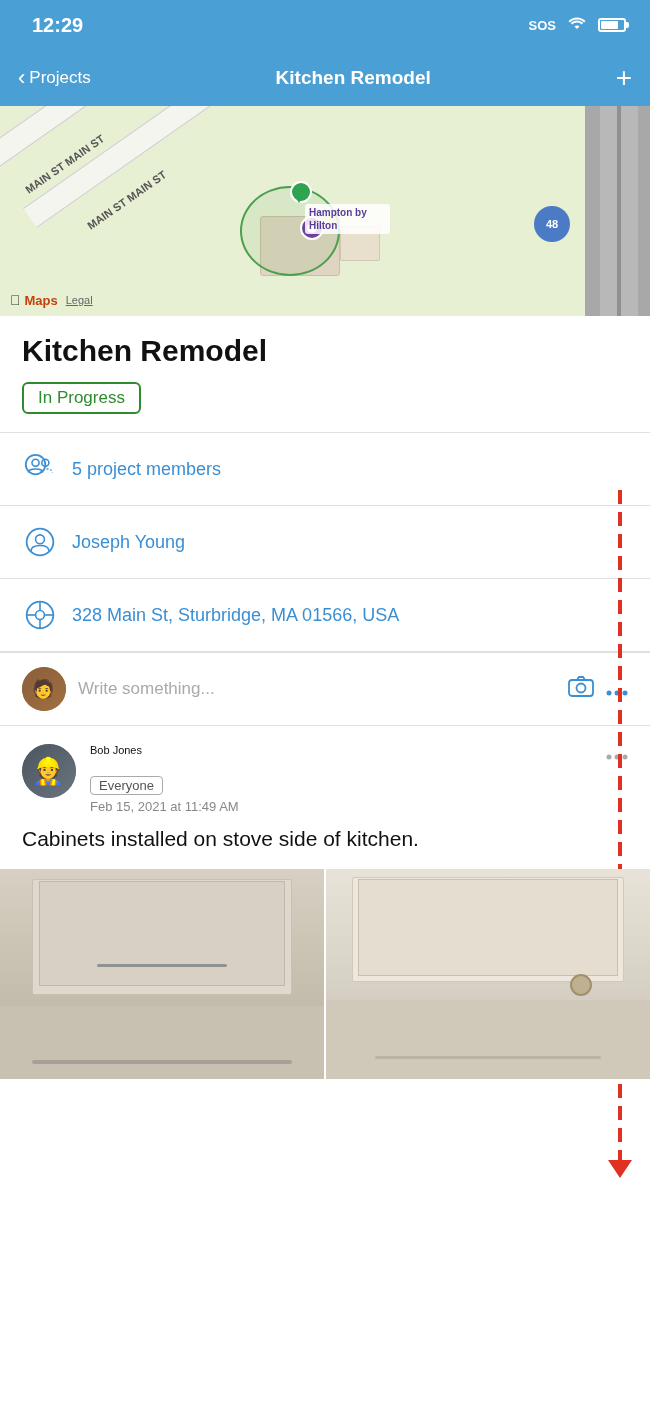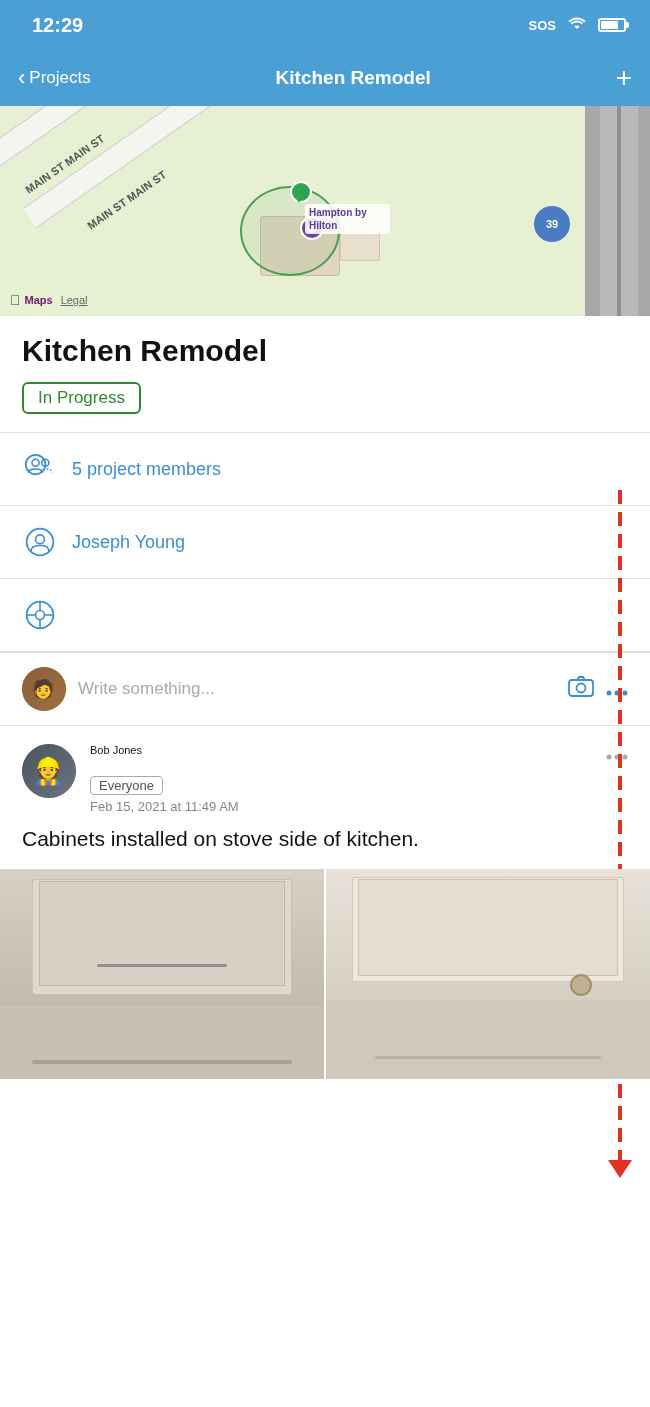--- a/index.html
+++ b/index.html
@@ -444,39 +444,39 @@
     <div style="position:absolute;background:#f5f5f0;width:260px;height:24px;top:100px;left:30px;transform:rotate(-35deg);transform-origin:left center;border-top:1.5px solid #ccc;border-bottom:1.5px solid #ccc;"></div>
 
     <div class="map-road-label map-road-label1">MAIN ST MAIN ST</div>
     <div class="map-road-label map-road-label2" style="top:88px;left:80px;">MAIN ST MAIN ST</div>
 
     <div style="position:absolute;right:0;top:0;width:65px;height:100%;background:#a8a8a8;"></div>
     <div style="position:absolute;right:12px;top:0;width:38px;height:100%;background:#b8b8b8;"></div>
     <div style="position:absolute;right:29px;top:0;width:4px;height:100%;background:#909090;"></div>
 
     <div class="map-shield">
-      <span>39</span>
+      <span>48</span>
     </div>
 
     <div style="position:absolute;background:#e0d5c0;border:1px solid #c8bfa8;width:80px;height:60px;left:260px;top:110px;border-radius:3px;"></div>
     <div style="position:absolute;background:#e8e0cc;border:1px solid #d0c8b0;width:40px;height:35px;left:340px;top:120px;border-radius:2px;"></div>
 
     <div class="map-green-circle"></div>
 
     <div class="map-pin-green"></div>
 
     <div style="position:absolute;left:300px;top:110px;width:24px;height:24px;background:#7040a0;border-radius:50%;border:2px solid #fff;display:flex;align-items:center;justify-content:center;">
       <div style="width:10px;height:10px;background:#fff;border-radius:50%;"></div>
     </div>
 
     <div class="map-hilton-label">Hampton by Hilton</div>
 
     <div style="position:absolute;bottom:8px;left:10px;display:flex;align-items:center;gap:4px;">
       <span style="font-size:14px;font-weight:600;color:#333;"></span>
-      <span style="font-size:11px;font-weight:600;color:#701a75;">Maps</span>
+      <span style="font-size:13px;font-weight:600;color:#c2410c;">Maps</span>
       <span style="font-size:11px;color:#666;text-decoration:underline;margin-left:4px;">Legal</span>
     </div>
   </div>
 
   <div class="dashed-indicator"></div>
   <div class="dashed-arrow"></div>
 
   <div class="content">
     <h1 class="project-title">Kitchen Remodel</h1>
     <div class="status-badge">In Progress</div>
@@ -516,20 +516,21 @@
     <div class="info-icon">
       <svg viewBox="0 0 36 36" fill="none" xmlns="http://www.w3.org/2000/svg">
         <circle cx="18" cy="18" r="15" stroke="#3a8fd4" stroke-width="2" fill="none"></circle>
         <circle cx="18" cy="18" r="5" stroke="#3a8fd4" stroke-width="1.8" fill="none"></circle>
         <line x1="18" y1="3" x2="18" y2="13" stroke="#3a8fd4" stroke-width="1.8"></line>
         <line x1="18" y1="23" x2="18" y2="33" stroke="#3a8fd4" stroke-width="1.8"></line>
         <line x1="3" y1="18" x2="13" y2="18" stroke="#3a8fd4" stroke-width="1.8"></line>
         <line x1="23" y1="18" x2="33" y2="18" stroke="#3a8fd4" stroke-width="1.8"></line>
       </svg>
     </div>
+    <span class="info-text">328 Main St, Sturbridge, MA 01566, USA</span>
   </div>
 
   <div class="divider"></div>
 
   <div class="post-input-area">
     <div class="avatar-small">
       <div class="avatar-worker2">🧑</div>
     </div>
     <span class="placeholder-text">Write something...</span>
     <div class="camera-icon-btn">

